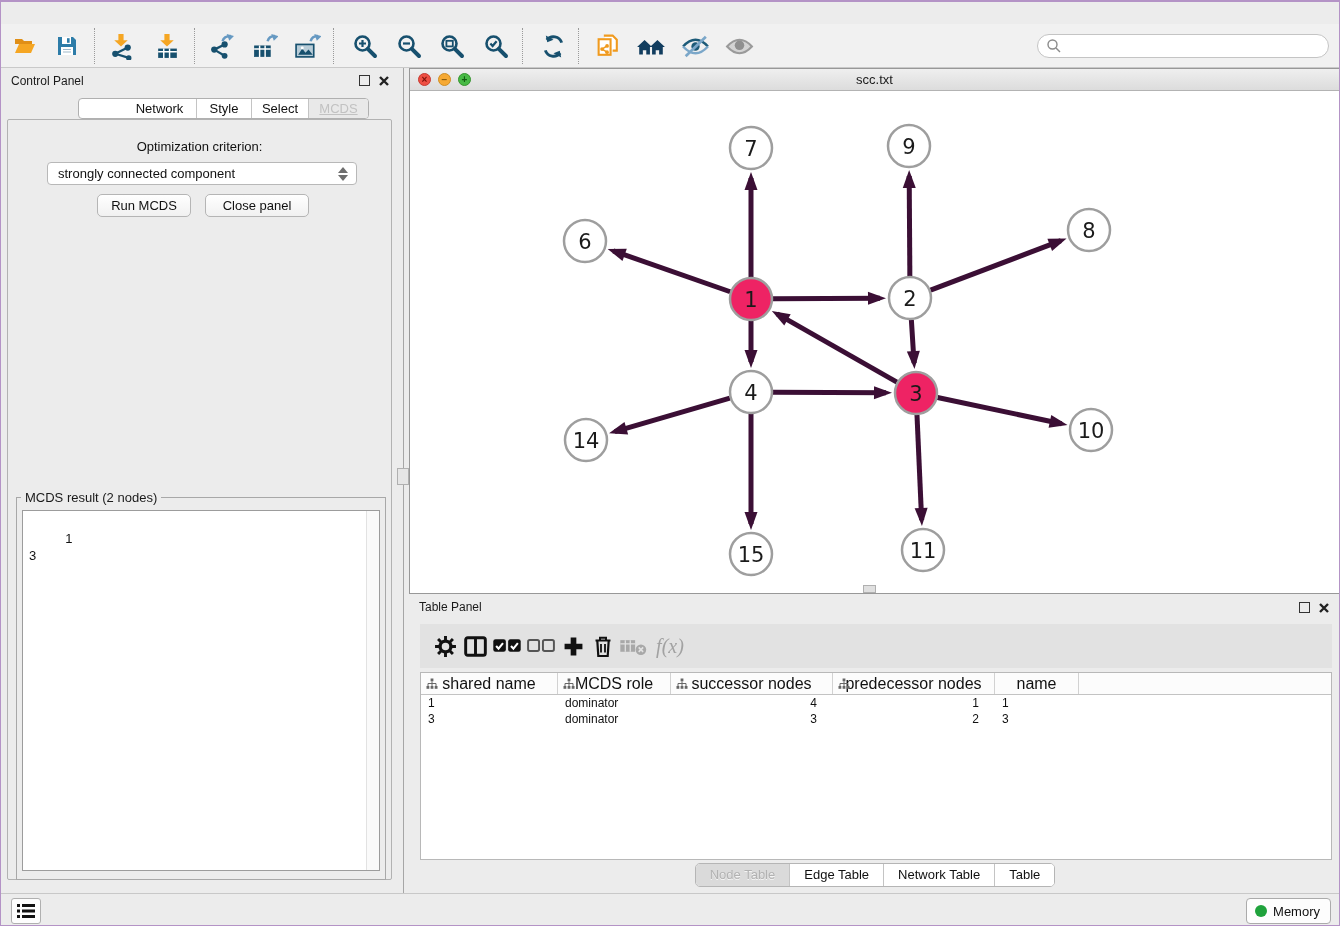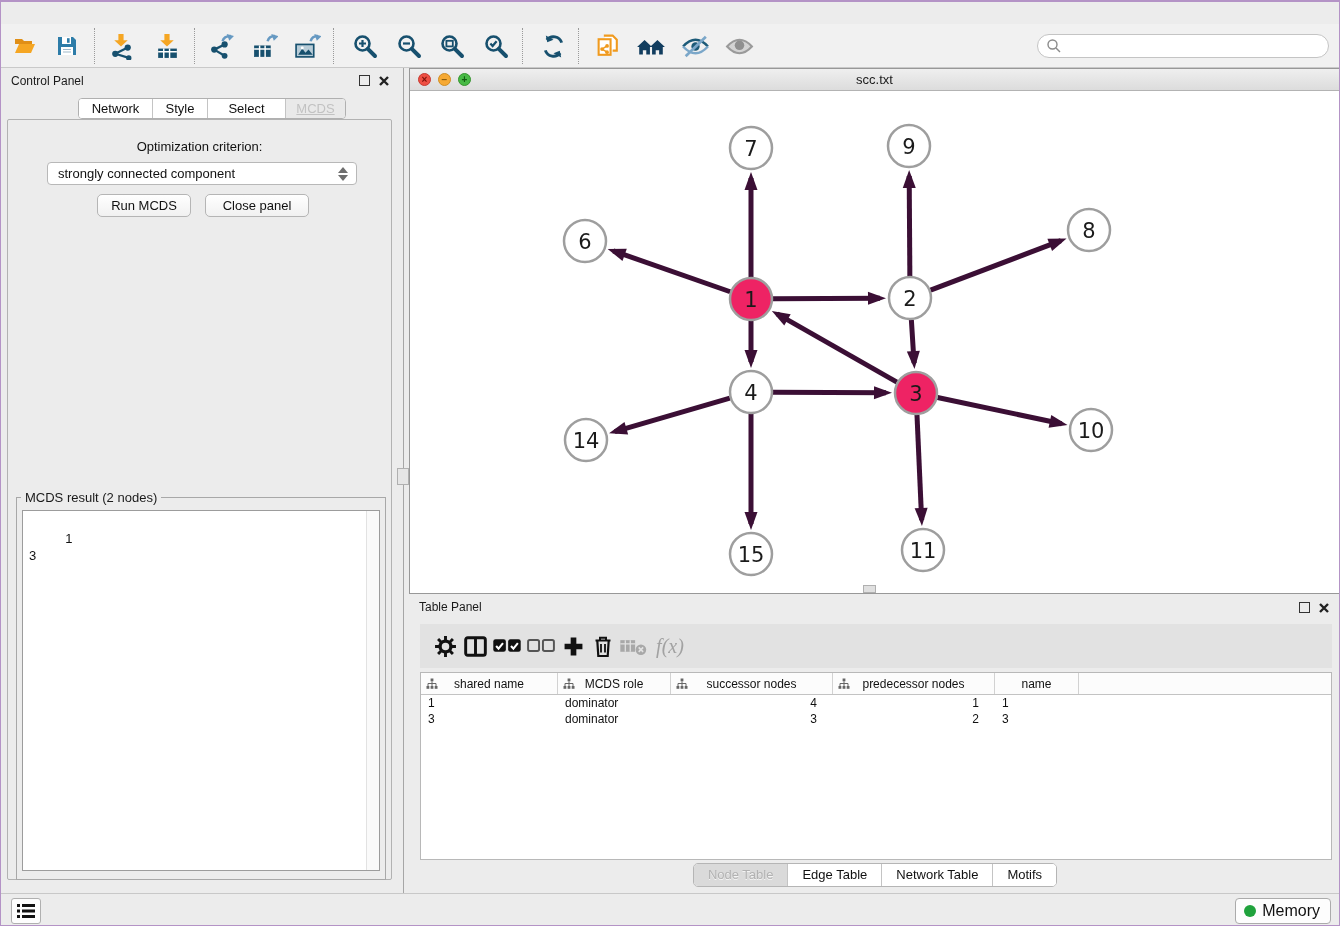--- a/index.html
+++ b/index.html
@@ -30,21 +30,21 @@
   
   .cpanel { position:absolute; left:0; top:66px; width:397px; height:825px; }
   .panel-title { position:absolute; left:10px; top:6px; font-size:12px; color:#1a1a1a; }
   .panel-btns { position:absolute; top:7px; display:flex; gap:8px; }
   .float-btn { width:11px; height:11px; border:1.5px solid #333; background:transparent; cursor:pointer; }
   .close-btn { width:12px; height:12px; cursor:pointer; }
   .cp-tabs { position:absolute; left:77px; top:30px; display:flex; height:21px;
     border:1px solid #b0b0b0; border-radius:4px; overflow:hidden; background:#fff; }
   .cp-tabs .seg { font-size:13px; line-height:19px; text-align:center; background:#fff; color:#111;
     border-left:1px solid #c4c4c4; cursor:pointer; }
-  .cp-tabs .seg:first-child { border-left:none; }
+  .cp-tabs .seg:first-child { border-left:none;margin-left:44px; }
   .cp-tabs .seg.disabled-selected { background:#e9e9e9; color:#c2c2c2; }
   .cp-content { position:absolute; left:6px; top:51px; width:385px; height:761px;
     background:#ececec; border:1px solid #b2b2b2; border-radius:2px; }
   .opt-label { position:absolute; left:0; top:19px; width:100%; text-align:center; font-size:13px; color:#111; }
   .criterion { position:absolute; left:39px; top:42px; width:310px; height:23px; background:#fff;
     border:1px solid #b8b8b8; border-radius:4px; font-size:13px; line-height:21px;
     padding-left:10px; color:#111; cursor:pointer; }
   .stepper { position:absolute; right:7px; top:3px; width:12px; height:16px; }
   .stepper .up { position:absolute; top:1px; left:1px; width:0; height:0;
     border-left:5px solid transparent; border-right:5px solid transparent; border-bottom:6px solid #6e6e6e; }
@@ -85,42 +85,42 @@
   .tpanel { position:absolute; left:408px; top:594px; width:932px; height:297px; }
   .tp-toolbar { position:absolute; left:11px; top:28px; width:912px; height:44px;
     background:#e2e2e2; display:flex; align-items:center; padding-left:10px; }
   .tp-icon { width:30px; height:28px; display:flex; align-items:center; justify-content:center; cursor:pointer; }
   .tp-icon.disabled { cursor:default; }
   .fx-label { font-family:"Liberation Serif", serif; font-style:italic; font-size:20px; color:#a2a2a2; }
   .table-box { position:absolute; left:11px; top:76px; width:912px; height:188px;
     background:#fff; border:1px solid #b8b8b8; overflow:hidden; }
   .thead { display:flex; height:22px; border-bottom:1px solid #c3c3c3; background:#fcfcfc; }
   .th { position:relative; display:flex; align-items:center; justify-content:center;
-    font-size:12px; color:#111; border-right:1px solid #d2d2d2; cursor:pointer; }
+    font-size:16px; color:#111; border-right:1px solid #d2d2d2; cursor:pointer; }
   .th .tree-ic { position:absolute; left:5px; top:5px; }
   .th-fill { flex:1; }
   .trow { display:flex; height:16px; }
   .td { font-size:12px; color:#111; line-height:16px; overflow:hidden; }
   .td.left { text-align:left; padding-left:7px; }
   .td.right { text-align:right; padding-right:16px; }
   .tp-tabs-row { position:absolute; left:0; top:267px; width:100%; text-align:center; }
   .tp-tabs { display:inline-flex; height:24px; border:1px solid #b5b5b5; border-radius:5px;
     overflow:hidden; background:#fff; }
   .tp-tabs .seg { font-size:13px; line-height:22px; padding:0 14px; background:#fff; color:#111;
     border-left:1px solid #c4c4c4; cursor:pointer; }
   .tp-tabs .seg:first-child { border-left:none; }
   .tp-tabs .seg.selected { background:#dadada; color:#b2b2b2; text-shadow:0 1px 0 #f5f5f5; }
   
   .statusbar { position:absolute; left:0; top:891px; width:100%; height:33px;
     background:#ececec; border-top:1px solid #c8c8c8; }
   .list-btn { position:absolute; left:10px; top:4px; width:30px; height:26px; background:#fdfdfd;
     border:1px solid #b0b0b0; border-radius:3px; display:flex; align-items:center; justify-content:center; cursor:pointer; }
   .memory-btn { position:absolute; right:8px; top:4px; height:26px; padding:0 10px 0 8px;
     background:#fdfdfd; border:1px solid #ababab; border-radius:4px;
-    display:flex; align-items:center; gap:6px; font-size:16px; color:#111; cursor:pointer; }
+    display:flex; align-items:center; gap:6px; font-size:13px; color:#111; cursor:pointer; }
   .mem-dot { width:12px; height:12px; border-radius:50%; }
 </style>
 </head>
 <body>
 
 <div id="window">
 
 
   <div class="toolbar">
     <div class="tbtn" style="left:4px">
@@ -275,21 +275,21 @@
     <div class="panel-title">Control Panel</div>
     <div class="panel-btns" style="left:358px">
       <span class="float-btn"></span>
       <svg class="close-btn" viewBox="0 0 12 12">
           <path d="M2 2l8 8M10 2l-8 8" stroke="#222" stroke-width="2.4"></path>
         </svg>
     </div>
     <div class="cp-tabs" id="cp-tabs">
         <span class="seg" style="width: 73px;">Network</span>
         <span class="seg" style="width: 55px;">Style</span>
-        <span class="seg" style="width: 78px;">Select</span>
+        <span class="seg" style="width: 57px;">Select</span>
         <span class="seg disabled-selected" style="width: 60px; text-decoration: underline;">MCDS</span>
       </div>
     <div class="cp-content">
       <div class="opt-label">Optimization criterion:</div>
       <div class="criterion">
         <span>strongly connected component</span>
         <span class="stepper">
             <span class="up"></span>
             <span class="down"></span>
           </span>
@@ -498,21 +498,21 @@
             <div class="td right" style="width: 162px;">2</div>
             <div class="td left" style="width: 84px;">3</div>
           </div>
         </div>
     </div>
     <div class="tp-tabs-row">
       <div class="tp-tabs" id="tp-tabs">
           <span class="seg selected">Node Table</span>
           <span class="seg">Edge Table</span>
           <span class="seg">Network Table</span>
-          <span class="seg">Motifs</span>
+          <span class="seg">Table</span>
         </div>
     </div>
   </div>
 
   <div class="statusbar">
     <span class="list-btn">
       <svg width="22" height="18" viewBox="0 0 22 18">
           <g fill="#111">
             <rect x="2" y="2" width="3" height="3"></rect>
             <rect x="7" y="2" width="13" height="3"></rect>

